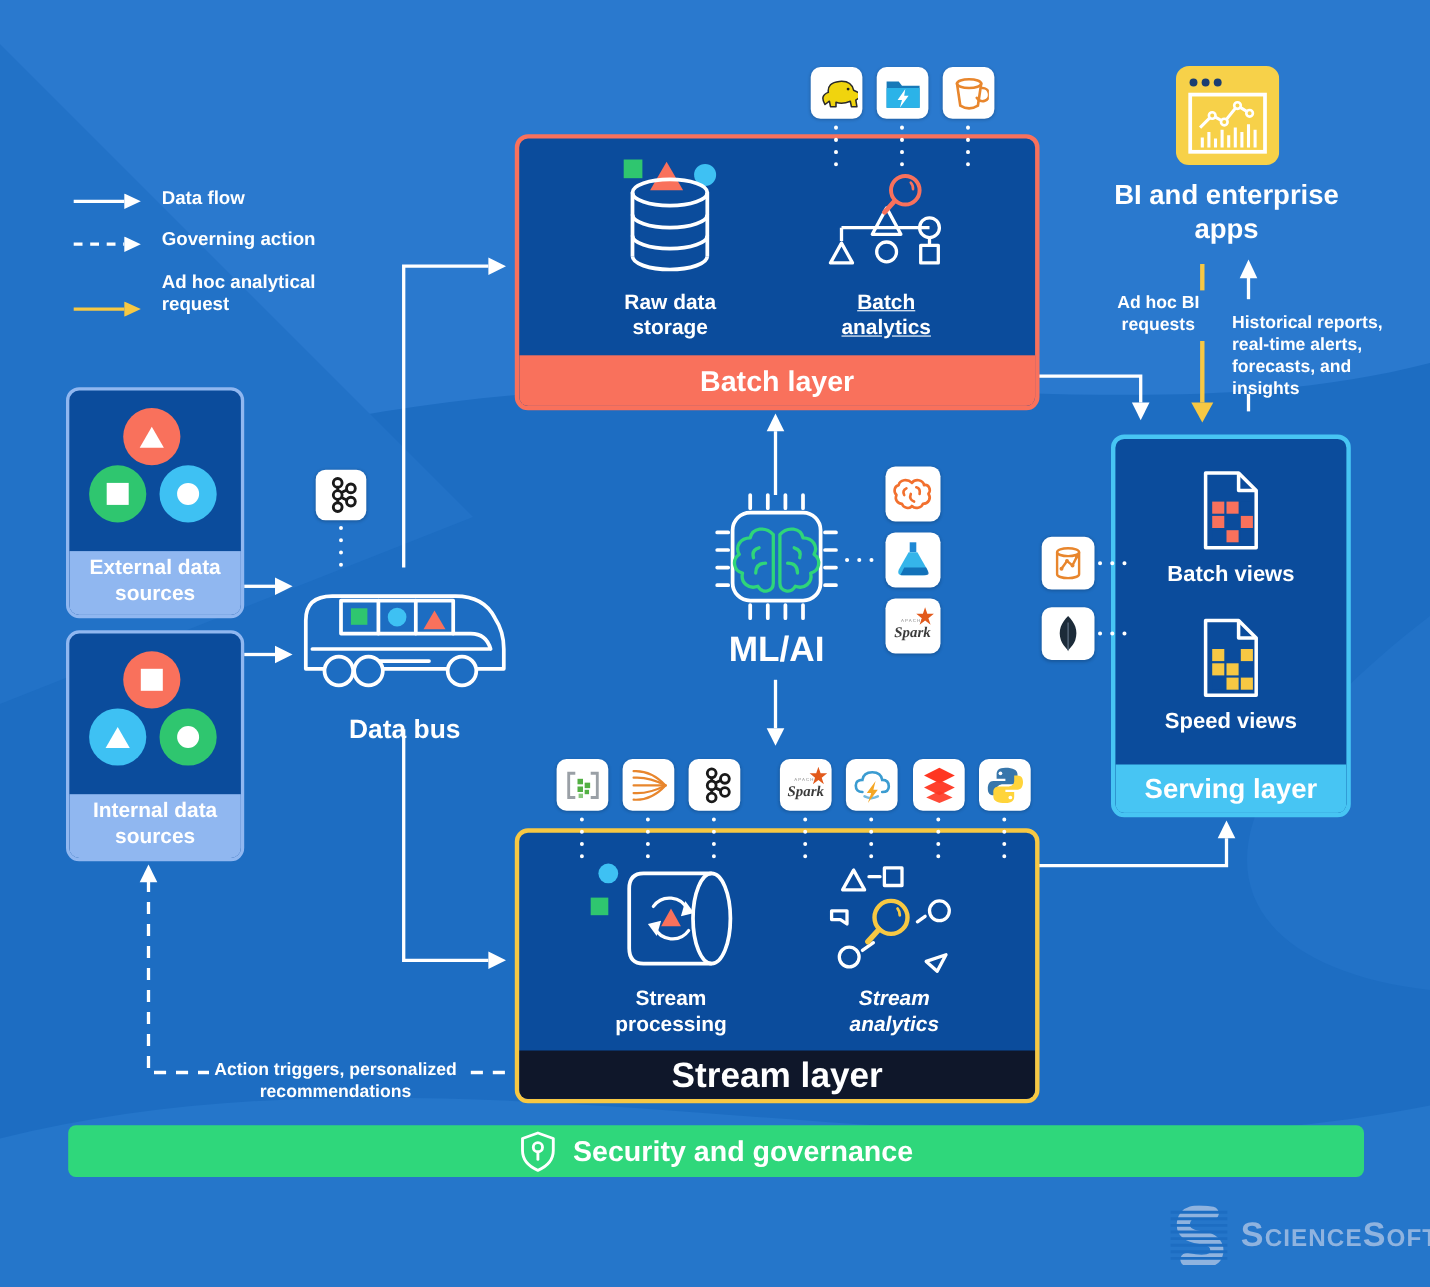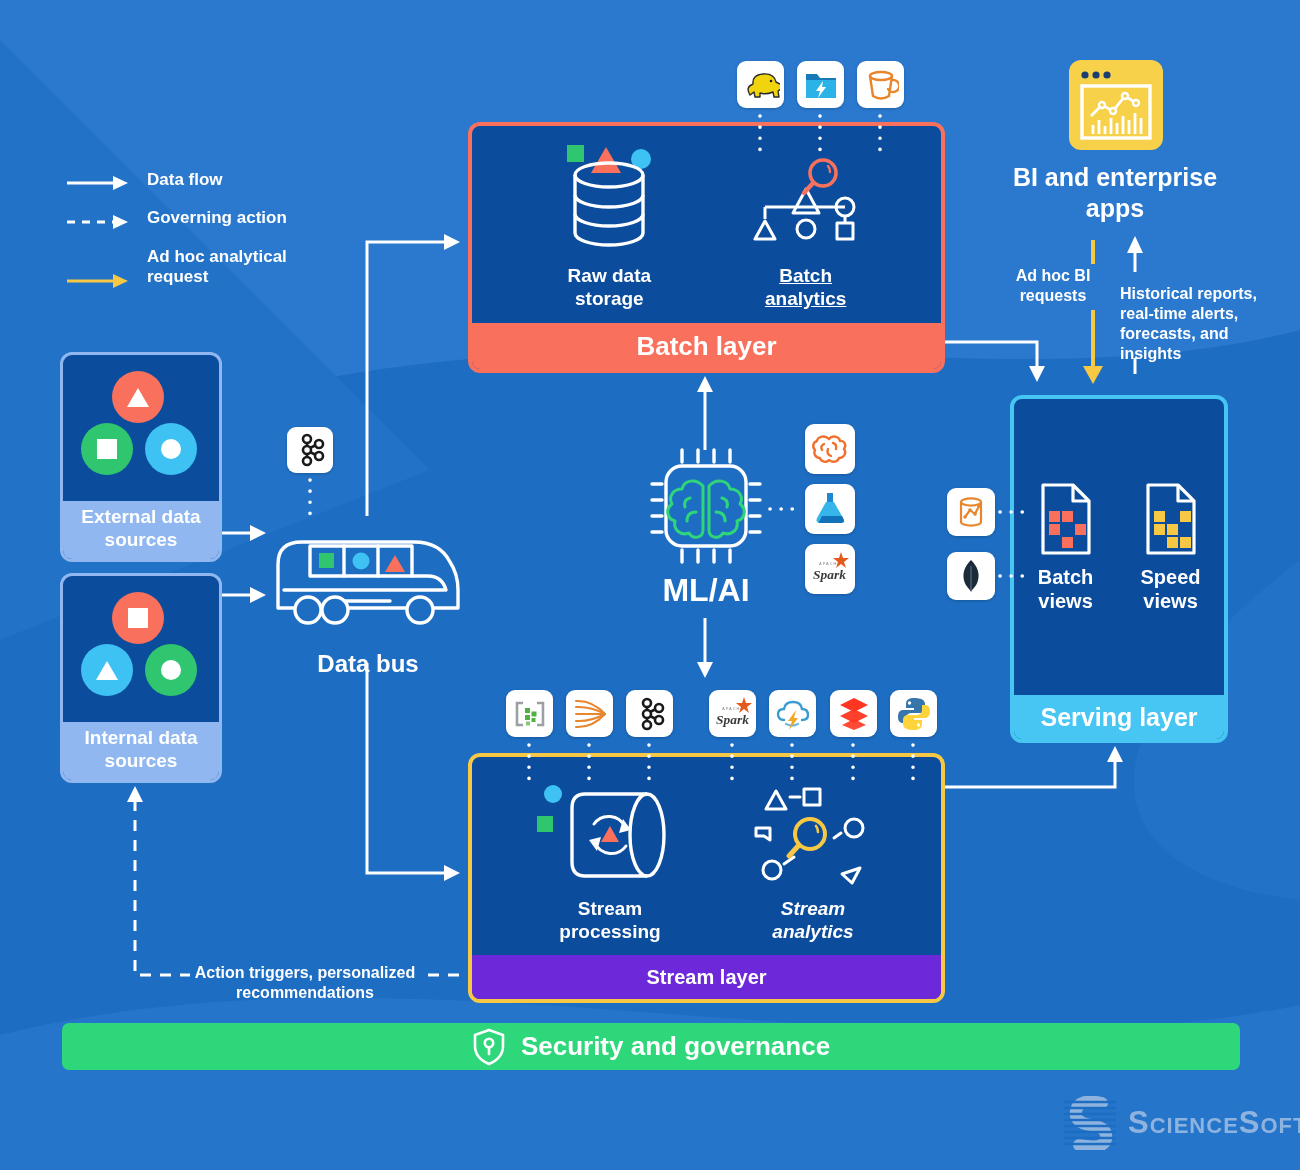--- a/index.html
+++ b/index.html
@@ -251,21 +251,21 @@
         <circle cx="56" cy="36" r="3"></circle>
         <circle cx="67" cy="43" r="3"></circle>
     </g>
   </svg>
   <div class="abs lbl" style="left:1002px;top:162px;width:226px;text-align:center;font-size:25px;line-height:1.25;z-index:2;">BI and enterprise apps</div>
 
   <div class="abs note" style="left:998px;top:266px;width:110px;text-align:center;z-index:2;">Ad hoc BI requests</div>
   <div class="abs note" style="left:1120px;top:284px;width:150px;text-align:left;z-index:2;">Historical reports, real-time alerts, forecasts, and insights</div>
 
   <div class="panel" style="left:1010px;top:395px;width:210px;height:340px;border:4px solid #47C5F3;z-index:2;">
-    <div class="panel-body" style="flex-direction:row;">
+    <div class="panel-body" style="flex-direction:column;">
       <div class="group">
         <svg width="62" height="76" viewBox="0 0 62 76">
           <g stroke="#fff" stroke-width="3.2" fill="none" stroke-linejoin="round">
             <path d="M8,4 H38 L54,20 V72 H8 Z"></path>
               <path d="M38,4 V20 H54"></path>
           </g>
           <g>
             <rect x="14" y="30" width="11" height="11" fill="#F9715C"></rect>
               <rect x="27" y="30" width="11" height="11" fill="#F9715C"></rect>
               <rect x="40" y="30" width="11" height="11" fill="#0B4C9C"></rect>
@@ -402,21 +402,21 @@
           </g>
           <g stroke="#F7C843" fill="none">
             <circle cx="62" cy="50" r="15" stroke-width="4"></circle>
             <path d="M51,61 L41,72" stroke-width="5" stroke-linecap="round"></path>
             <path d="M68,42 A9,9 0 0 1 70,48" stroke-width="2.6" stroke-linecap="round"></path>
           </g>
         </svg>
         <div class="glabel" style="width:110px;font-style:italic;">Stream analytics</div>
       </div>
     </div>
-    <div class="panel-footer" style="height:44px;background:#6d28d9;font-size:20px;">Stream layer</div>
+    <div class="panel-footer" style="height:44px;background:#0f172a;font-size:32px;">Stream layer</div>
   </div>
 
   <div class="tile" style="left:506px;top:690px;width:47px;height:47px;z-index:2;">
     <svg width="36" height="36" viewBox="0 0 36 36">
       <g stroke="#9aa0a6" stroke-width="2.6" fill="none">
         <path d="M11,7 H5 V29 H11"></path>
           <path d="M25,7 H31 V29 H25"></path>
       </g>
       <g fill="#52B043">
         <rect x="13" y="12" width="5" height="5"></rect>

